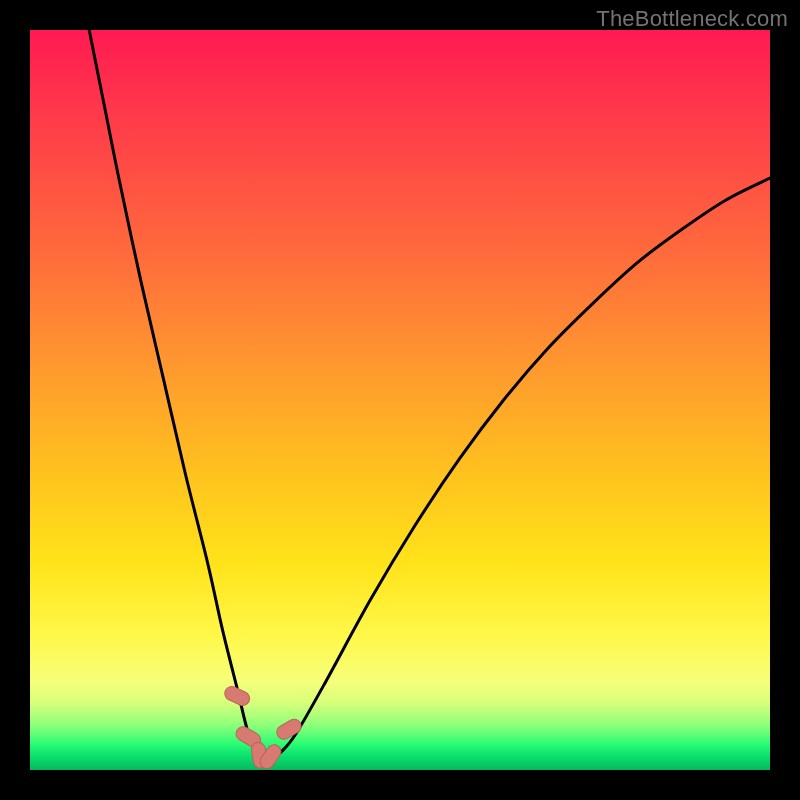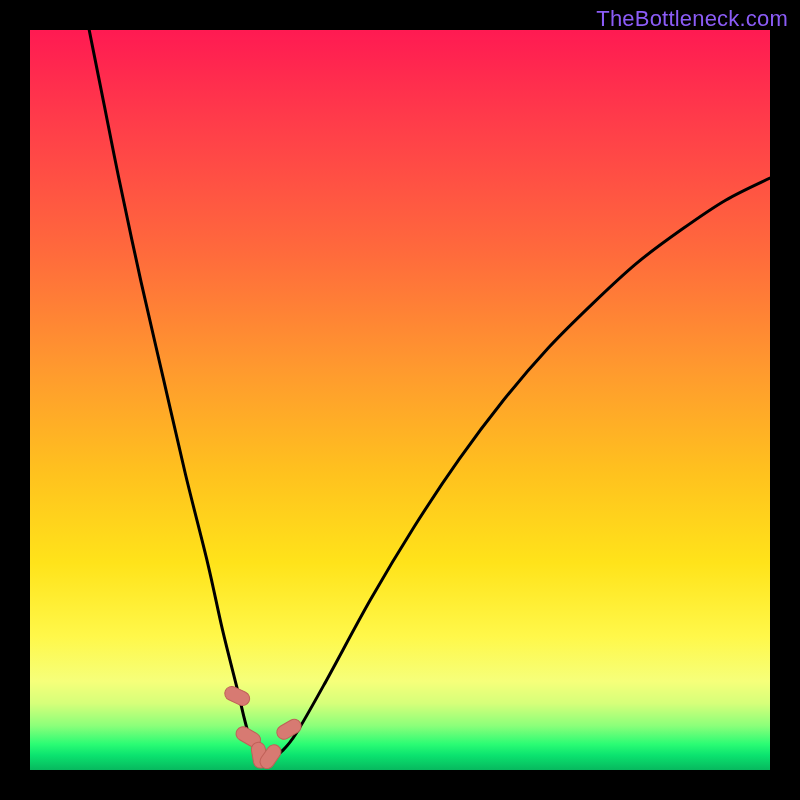--- a/index.html
+++ b/index.html
@@ -40,21 +40,21 @@
       #8cff7a 94%,
       #2bfc74 96.5%,
       #0be36f 98%,
       #07b85e 100%
     );
   }
   .watermark {
     position: absolute;
     top: 6px;
     right: 12px;
-    color: #8b5cf6;
+    color: #737373;
     font-size: 22px;
     font-weight: 500;
     letter-spacing: 0.2px;
     user-select: none;
   }
   svg.curve {
     position: absolute;
     left: 0;
     top: 0;
     width: 740px;

